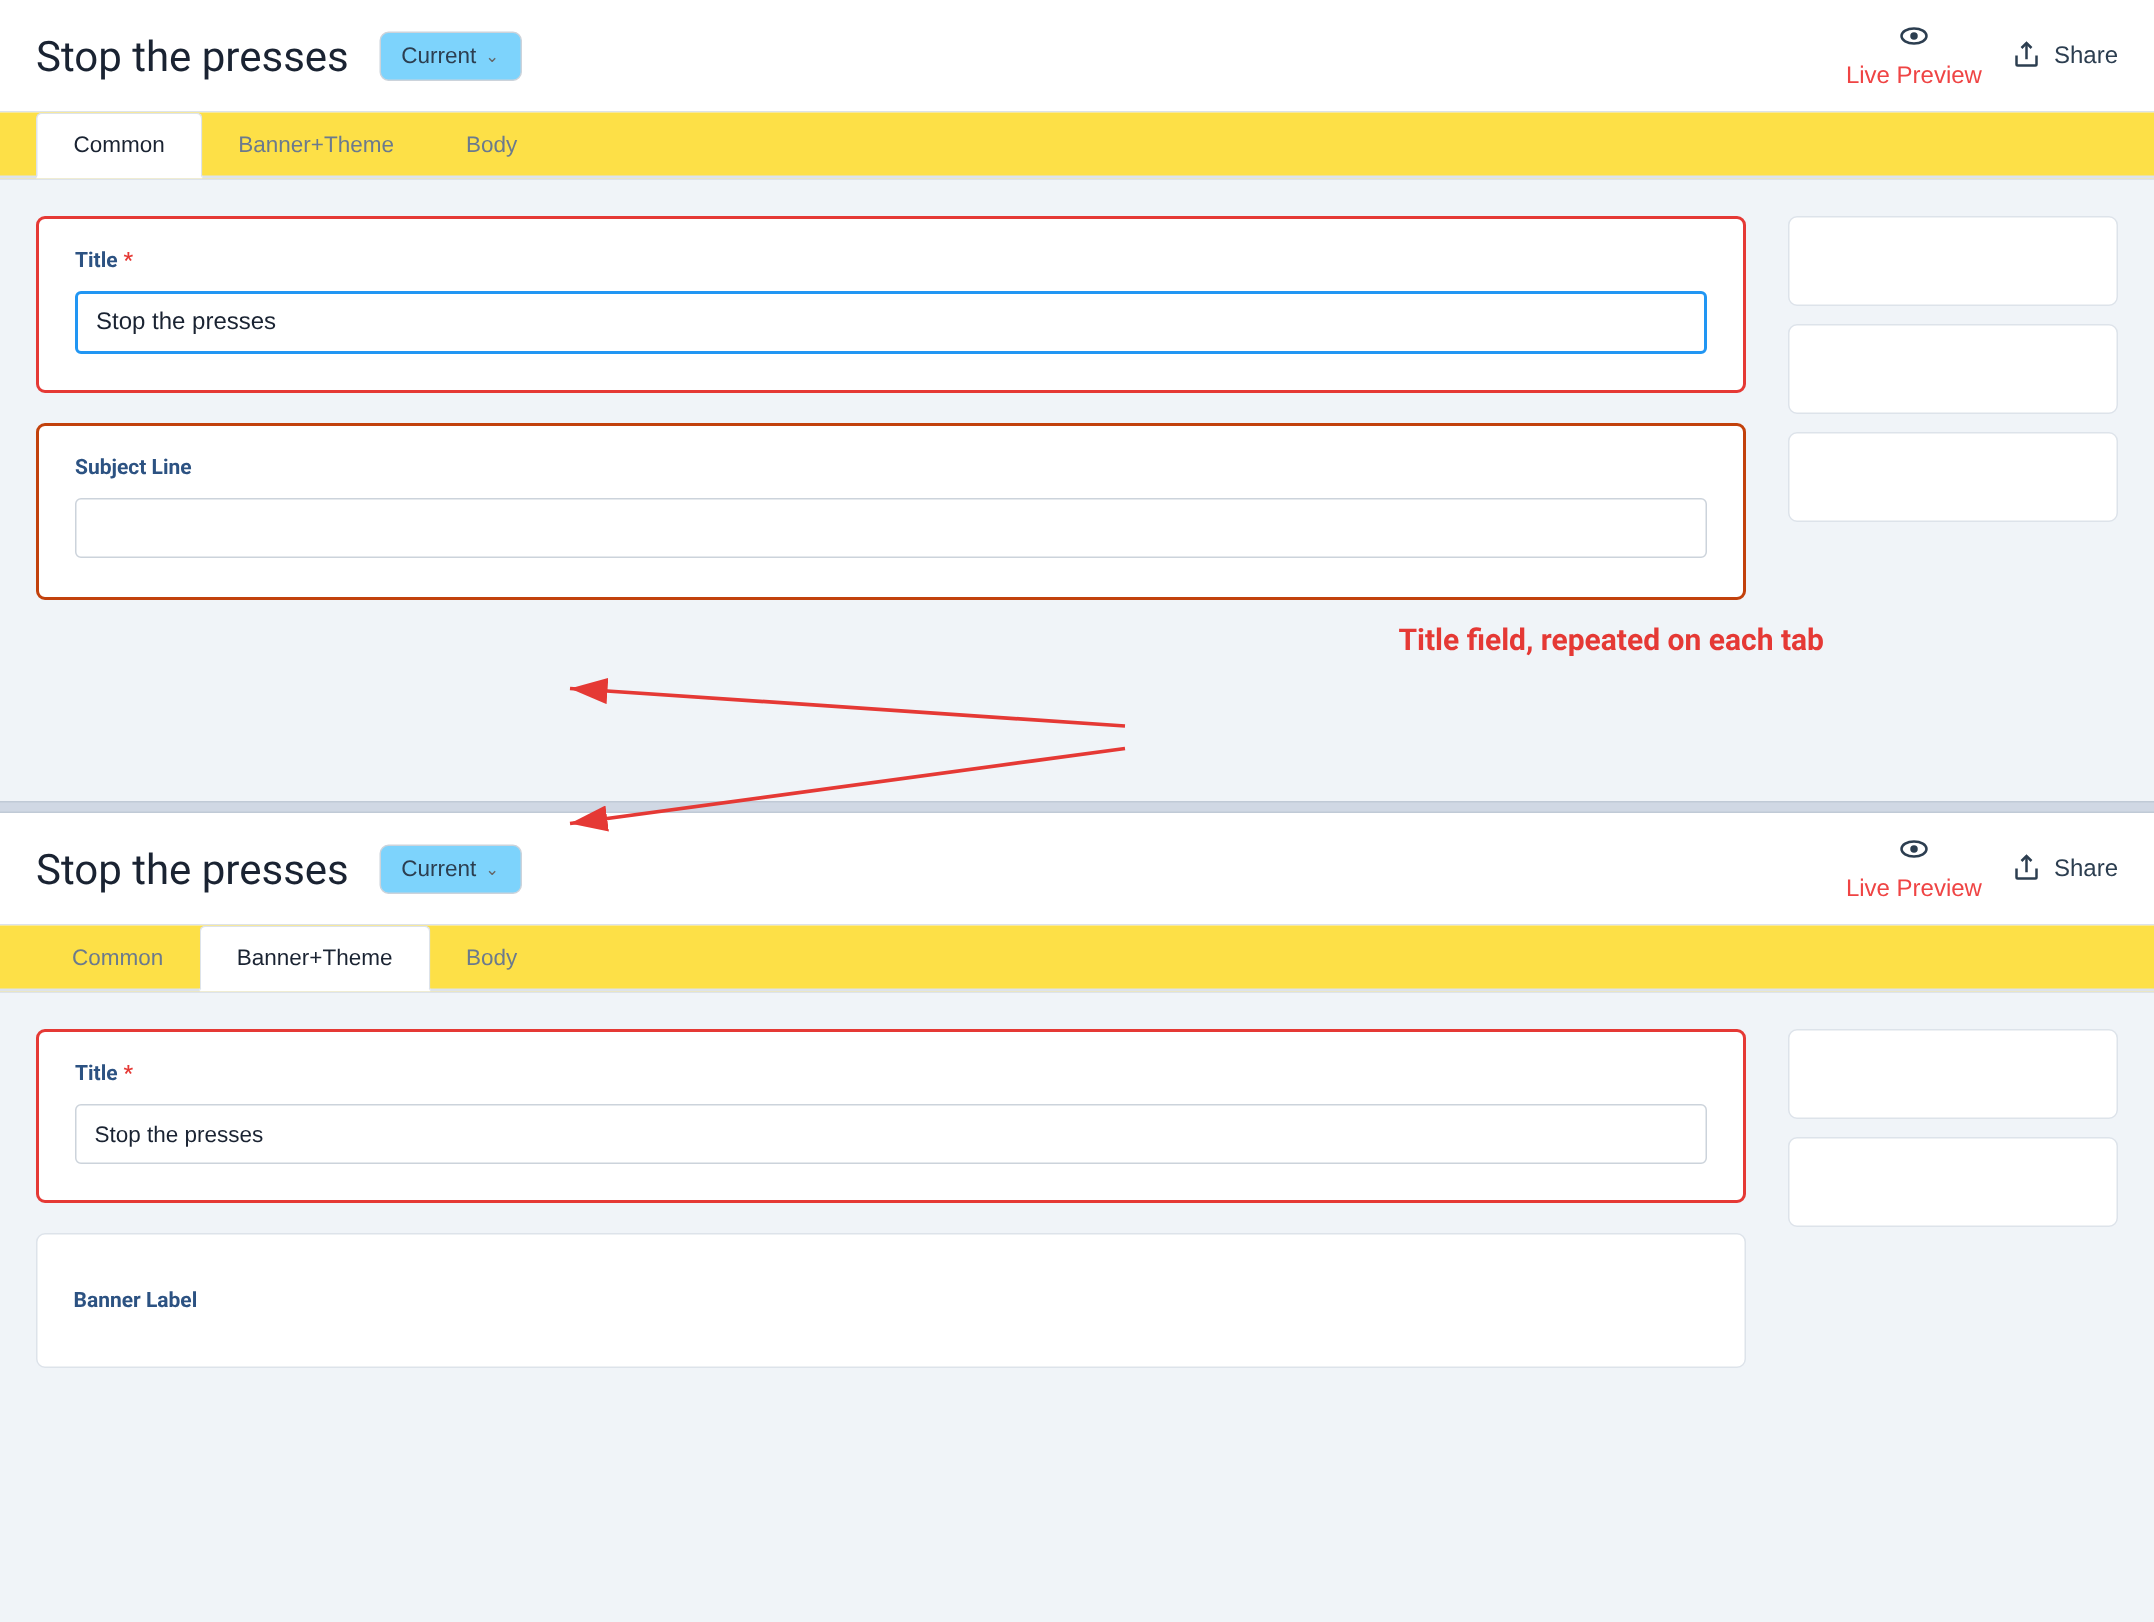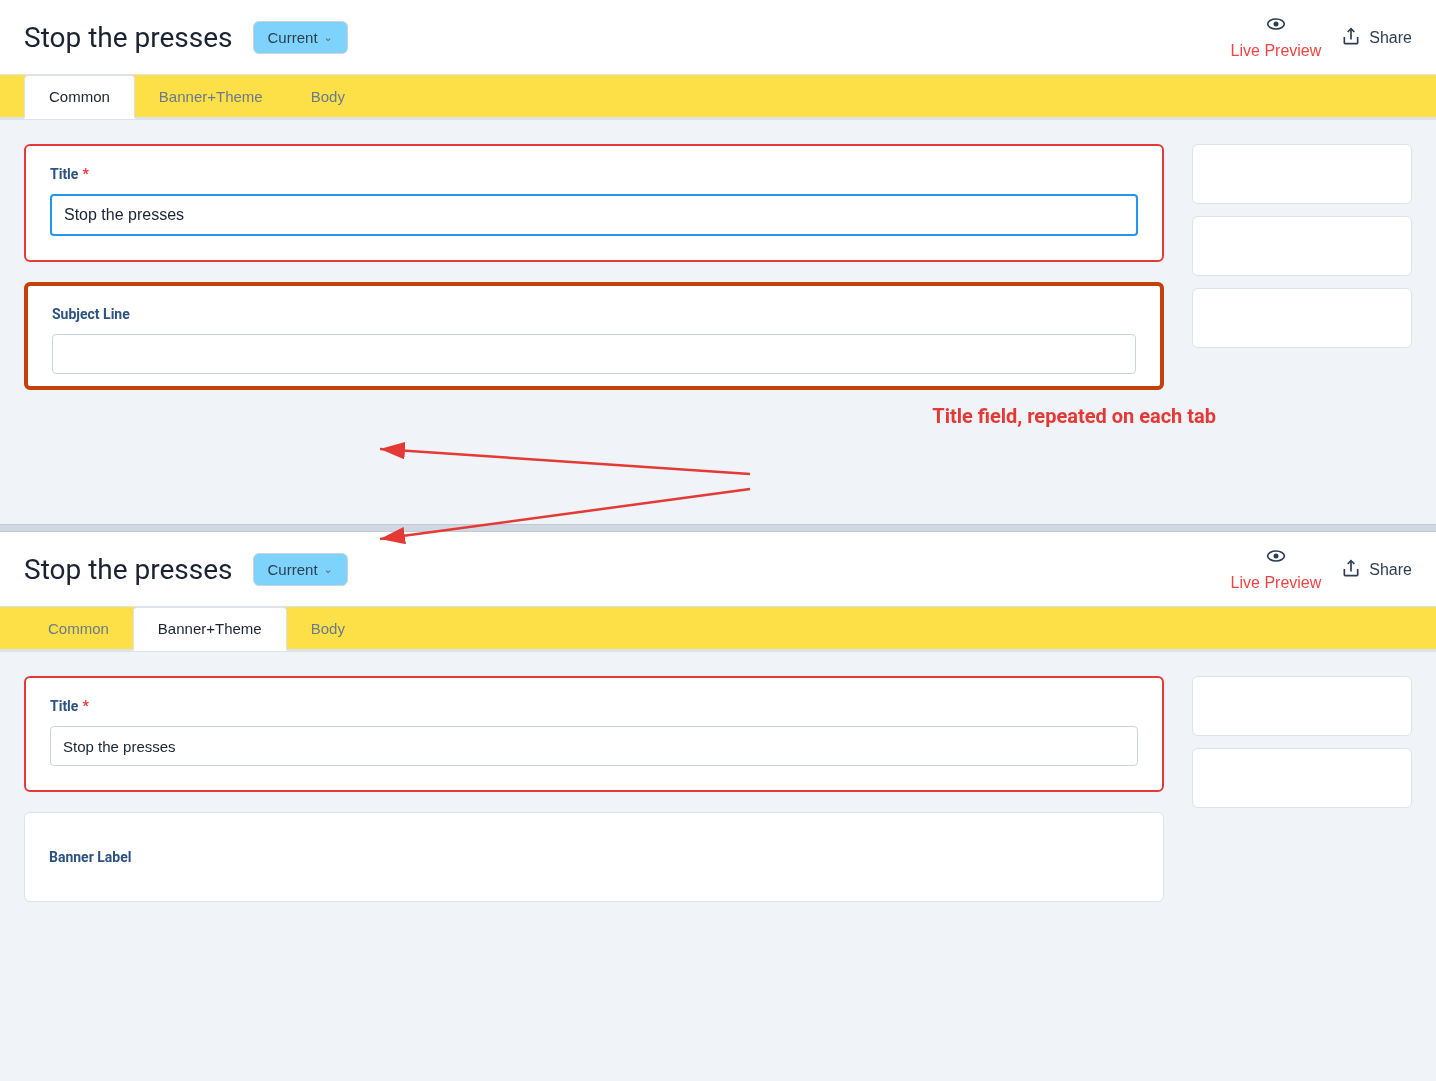--- a/index.html
+++ b/index.html
@@ -158,22 +158,22 @@
       padding: 10px 12px;
       font-size: 16px;
       color: #1a2332;
       outline: none;
     }
 
     
     .card-plain {
       background: #fff;
       border-radius: 6px;
-      border: 4px solid #c2410c;
-      padding: 20px 24px 12px;
+      border: 2px solid #c2410c;
+      padding: 20px 24px 26px;
       margin-bottom: 20px;
     }
 
     .subject-input {
       width: 100%;
       border: 1px solid #ccd3db;
       border-radius: 4px;
       padding: 10px 12px;
       font-size: 15px;
       color: #1a2332;

